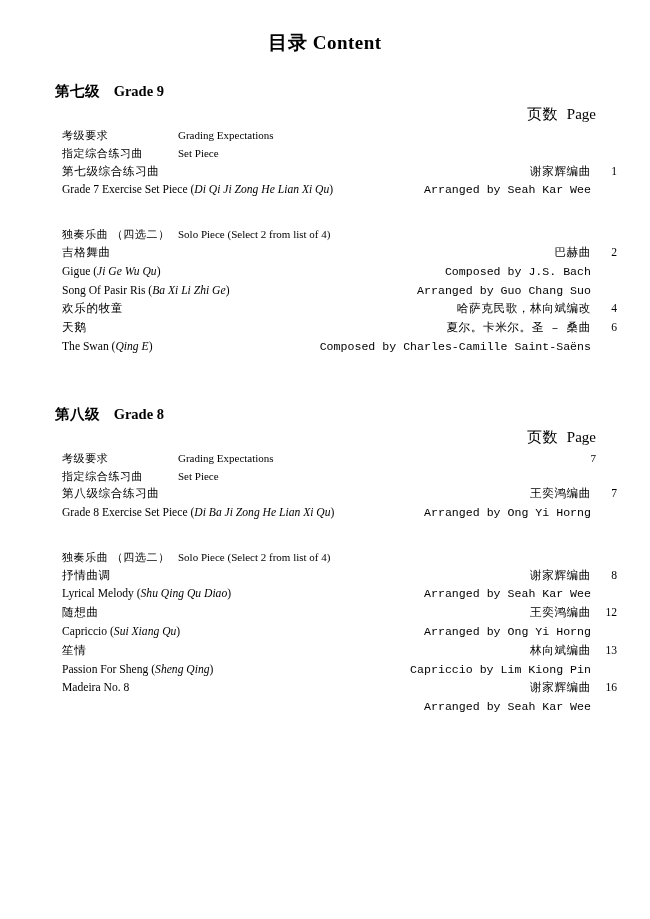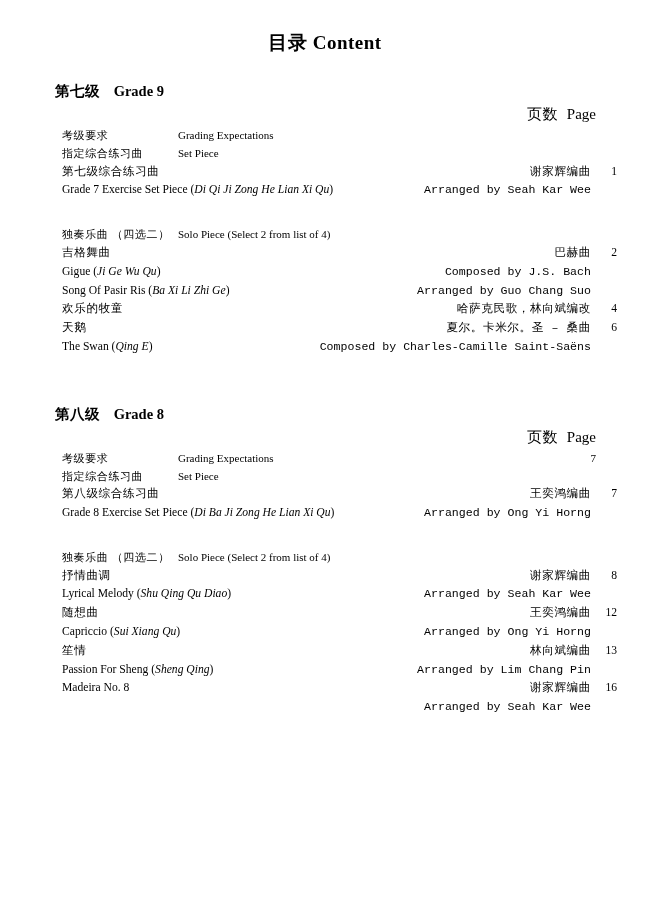--- a/index.html
+++ b/index.html
@@ -267,21 +267,21 @@
         <span class="pg"></span>
       </div>
 
       <div class="title-line">
         <span class="name cnwide">笙情</span>
         <span class="credit cnwide">林向斌编曲</span>
         <span class="pg">13</span>
       </div>
       <div class="title-line">
         <span class="name"><span>Passion For Sheng (</span><span class="ital">Sheng Qing</span><span>)</span></span>
-        <span class="credit">Arranged by Lim Chang Pin</span>
+        <span class="credit">Capriccio by Lim Kiong Pin</span>
         <span class="pg"></span>
       </div>
 
       <div class="title-line">
         <span class="name">Madeira No. 8</span>
         <span class="credit cnwide">谢家辉编曲</span>
         <span class="pg">16</span>
       </div>
       <div class="title-line">
         <span class="name"></span>

